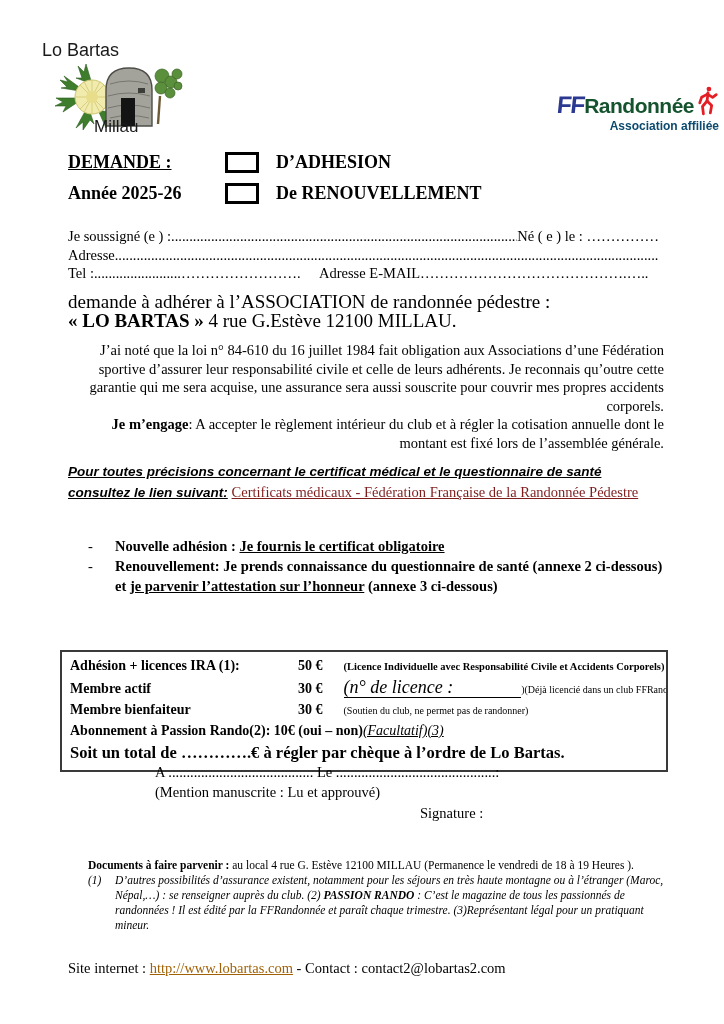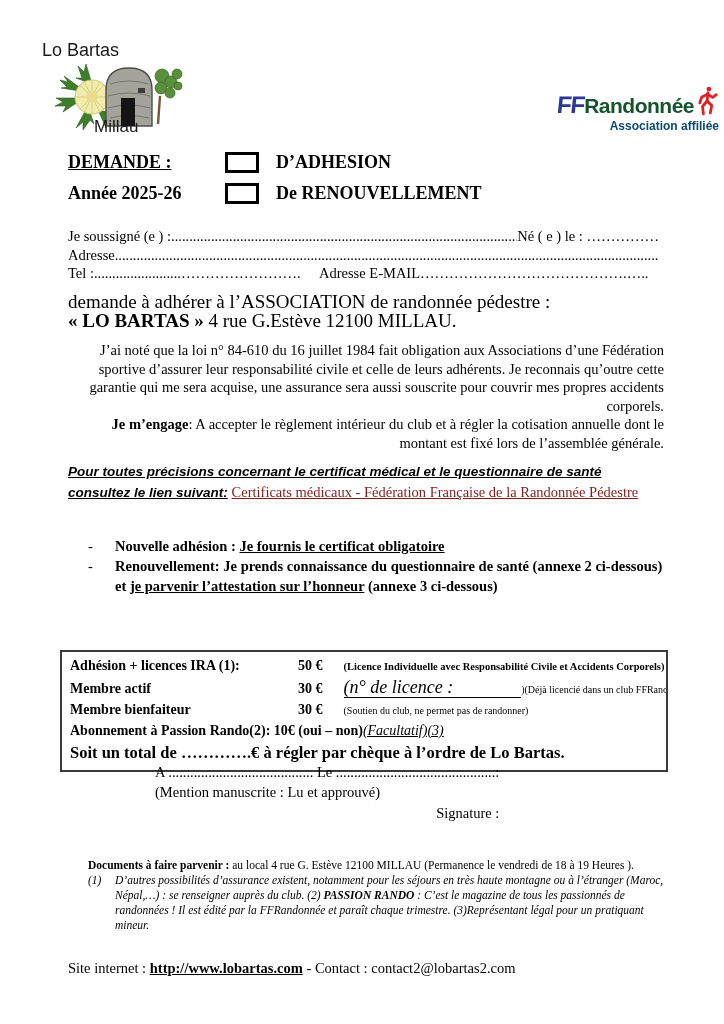--- a/index.html
+++ b/index.html
@@ -63,31 +63,31 @@
   .fee-price { display:inline-block; width:42px; }
   .fee-note-b { font-size:10.5px; font-weight:bold; }
   .fee-note { font-size:10px; font-weight:normal; }
   .licence { font-style:italic; font-weight:normal; font-size:18px;
              display:inline-block; border-bottom:1px solid #000; padding-right:68px; }
   .facultatif { font-style:italic; text-decoration:underline; font-weight:normal; }
   .fee-total { font-size:16.5px; font-weight:bold; line-height:24px; white-space:nowrap; }
 
   
   .signature { position:absolute; left:155px; top:763px; font-size:14.5px; line-height:19.5px; }
-  .sig-label { margin-left:265px; margin-top:2px;text-align:right; }
+  .sig-label { margin-left:265px; margin-top:2px; }
 
   
   .documents { position:absolute; left:88px; top:857px; width:576px; }
   .doc-head { font-size:11.5px; line-height:16px; }
   .doc-notes { display:flex; font-style:italic; font-size:11.5px; line-height:15px; }
   .note-marker { width:27px; flex:none; }
 
   
   .footer { position:absolute; left:68px; top:960px; font-size:14.5px; white-space:nowrap; }
-  a.footer-link { color:#000000; text-decoration:underline; cursor:pointer;font-weight:bold; }
+  a.footer-link { color:#a16207; text-decoration:underline; cursor:pointer; }
 </style>
 </head>
 <body>
 
 <div class="page">
 
   <div class="club-logo">
     <svg viewBox="0 0 158 100" width="158" height="100">
 
       <g fill="#3e7d2c" stroke="#2c5a1e" stroke-width="0.6">

